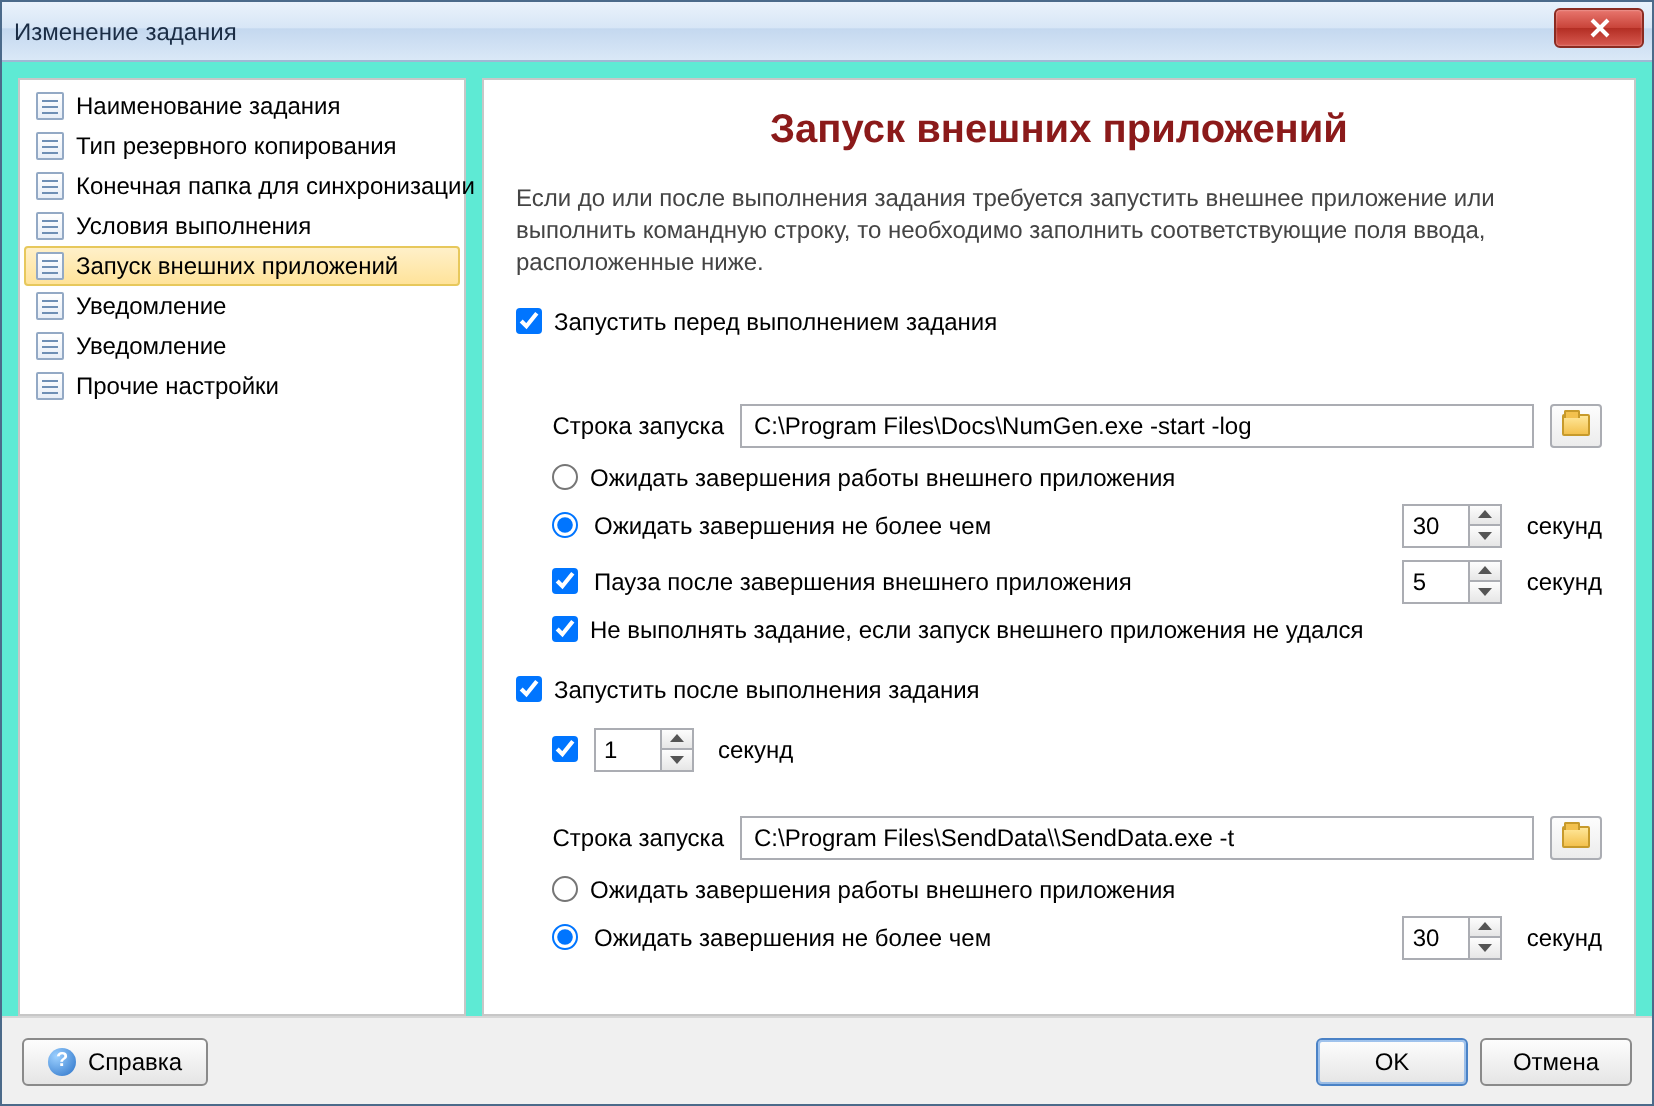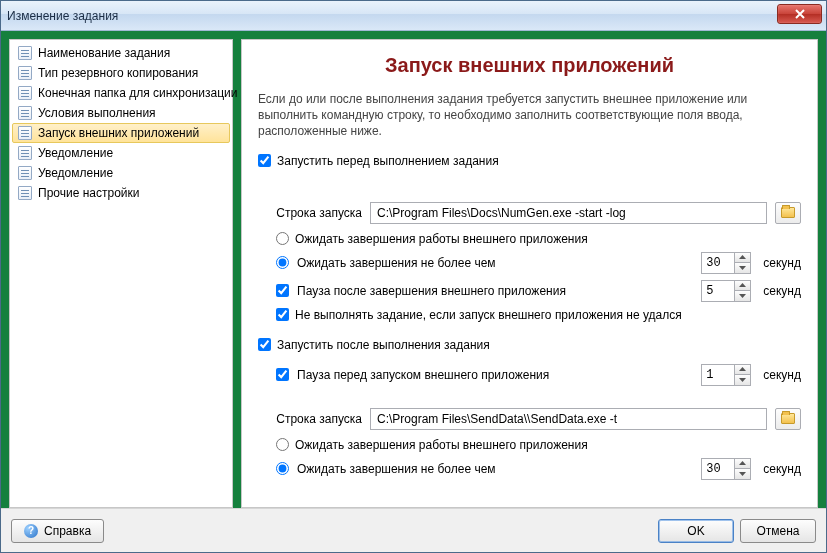--- a/index.html
+++ b/index.html
@@ -1,17 +1,17 @@
 <!DOCTYPE html>
 <html><head>
 <meta charset="utf-8">
 <style>
   * { box-sizing: border-box; }
   html, body { margin: 0; padding: 0; font-family: "Segoe UI", Tahoma, Arial, sans-serif; font-size: 12px; color: #000; }
-  .window { width: 827px; height: 553px; border: 1px solid #4b6a8a; background: #15803d; position: relative; display: flex; flex-direction: column; justify-content: center; }
+  .window { width: 827px; height: 553px; border: 1px solid #4b6a8a; background: #5eead4; position: relative; display: flex; flex-direction: column; justify-content: center; }
   .titlebar { height: 30px; background: linear-gradient(#eaf2fb 0%, #d7e6f6 45%, #c4d8ef 46%, #dae8f7 100%); border-bottom: 1px solid #9fb8d4; display: flex; align-items: center; padding: 0 6px; position: relative; }
   .titlebar-text { font-size: 12px; color: #1b2d45; }
   .close-btn { position: absolute; right: 4px; top: 3px; width: 45px; height: 20px; background: linear-gradient(#e8766e, #c9443a 49%, #b32d23 50%, #d85a51); border: 1px solid #8a2b21; border-radius: 3px; display: flex; align-items: center; justify-content: center; cursor: pointer; box-shadow: inset 0 0 1px rgba(255,255,255,0.6); }
   .close-btn svg { width: 10px; height: 10px; }
   .body { flex: 1; display: flex; padding: 8px 8px 0 8px; gap: 8px; overflow: hidden; }
   .sidebar { width: 224px; background: #fff; border: 1px solid #c7c7c7; padding: 3px 2px; }
   .side-item { display: flex; align-items: center; gap: 6px; padding: 3px 6px; cursor: pointer; border-radius: 2px; white-space: nowrap; }
   .side-item.selected { background: linear-gradient(#fff0c9, #ffe39a); border: 1px solid #e7c85c; padding: 2px 5px; }
   .side-icon { width: 14px; height: 14px; background: linear-gradient(#fff, #e7eef7); border: 1px solid #93a9c5; border-radius: 1px; position: relative; flex-shrink: 0; }
   .side-icon::before { content: ""; position: absolute; left: 2px; right: 2px; top: 3px; height: 1px; background: #6e8fb5; box-shadow: 0 3px 0 #6e8fb5, 0 6px 0 #6e8fb5; }
@@ -26,21 +26,21 @@
   .label-left { width: 86px; text-align: right; white-space: nowrap; }
   .text-input { flex: 1; height: 22px; border: 1px solid #abadb3; padding: 0 6px; font-family: inherit; font-size: 12px; background: #fff; }
   .browse-btn { width: 26px; height: 22px; border: 1px solid #abadb3; background: linear-gradient(#fdfdfd,#ececec); border-radius: 2px; display: flex; align-items: center; justify-content: center; cursor: pointer; }
   .folder-icon { width: 14px; height: 11px; background: linear-gradient(#ffe79a,#f3c14e); border: 1px solid #c79a2b; border-radius: 1px; position: relative; }
   .folder-icon::before { content: ""; position: absolute; top: -3px; left: 0; width: 6px; height: 3px; background: #f3c14e; border: 1px solid #c79a2b; border-bottom: none; border-radius: 1px 1px 0 0; }
   .radio-row { display: flex; align-items: center; gap: 6px; margin-bottom: 6px; }
   .radio-row input[type=radio] { margin: 0; }
   .sub-chk-row { display: flex; align-items: center; gap: 6px; margin-bottom: 6px; }
   .sub-chk-row input[type=checkbox] { margin: 0; }
   .spinner { display: inline-flex; align-items: center; border: 1px solid #abadb3; height: 22px; background: #fff; }
-  .spinner input { width: 32px; border: none; outline: none; padding: 0 4px; height: 20px; font-size: 12px; text-align: left; font-family: Liberation Mono, monospace; }
+  .spinner input { width: 32px; border: none; outline: none; padding: 0 4px; height: 20px; font-size: 12px; text-align: left; font-family: Liberation Sans, sans-serif; }
   .spinbtns { display: flex; flex-direction: column; width: 16px; height: 20px; }
   .spinbtns div { flex: 1; background: linear-gradient(#fdfdfd,#e6e6e6); border-left: 1px solid #abadb3; display: flex; align-items: center; justify-content: center; cursor: pointer; }
   .spinbtns div:first-child { border-bottom: 1px solid #abadb3; }
   .spinbtns svg { width: 7px; height: 4px; }
   .flex-gap { display: flex; align-items: center; gap: 8px; }
   .label-after { margin-left: 4px; }
 
   .footer { height: 44px; border-top: 1px solid #d6d6d6; display: flex; align-items: center; padding: 0 10px; gap: 6px; background: #f0f0f0; }
   .btn { height: 24px; min-width: 76px; padding: 0 12px; border: 1px solid #8a8a8a; background: linear-gradient(#fdfdfd,#e5e5e5); border-radius: 3px; cursor: pointer; font-family: inherit; font-size: 12px; display: inline-flex; align-items: center; justify-content: center; gap: 6px; }
   .btn.default { border-color: #4a82c6; box-shadow: inset 0 0 0 1px rgba(120,170,230,0.7); }
@@ -164,21 +164,20 @@
         </div>
       </div>
 
       <div class="chk-row">
         <input type="checkbox" checked="" style="">
         <span>Запустить после выполнения задания</span>
       </div>
       <div class="group">
         <div class="sub-chk-row flex-gap" style="margin-bottom:8px;">
           <input type="checkbox" checked="" style="">
-          <span class="wide-label">Пауза перед запуском внешнего приложения</span>
           <span class="spinner">
             <input value="1" style="">
             <span class="spinbtns">
                 <div>
                   <svg viewBox="0 0 7 4">
                     <path d="M0 4 L3.5 0 L7 4 Z" fill="#555"></path>
                   </svg>
                 </div>
                 <div>
                   <svg viewBox="0 0 7 4">

